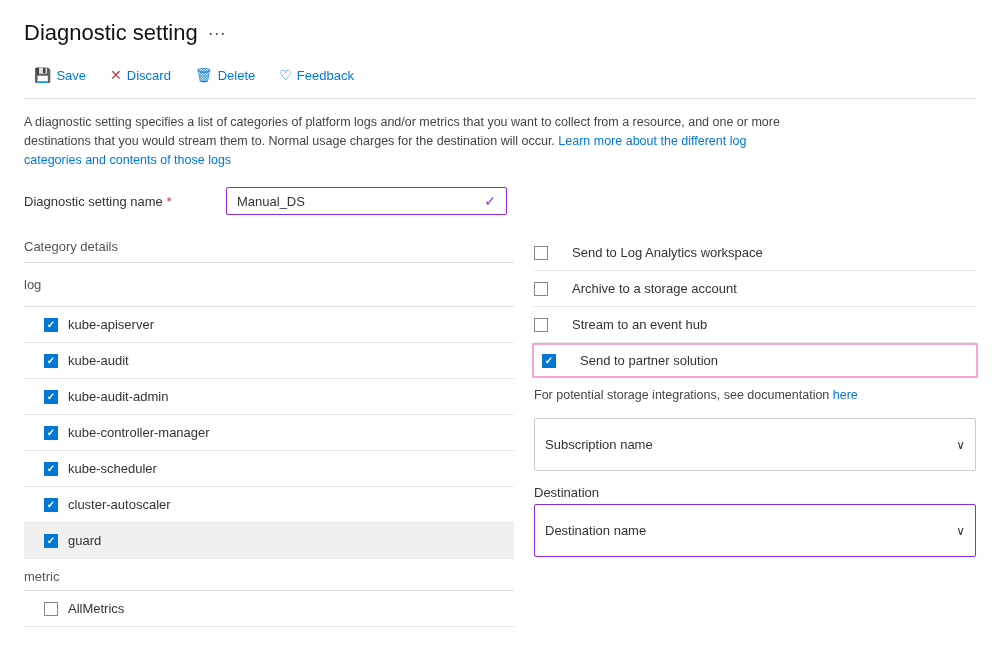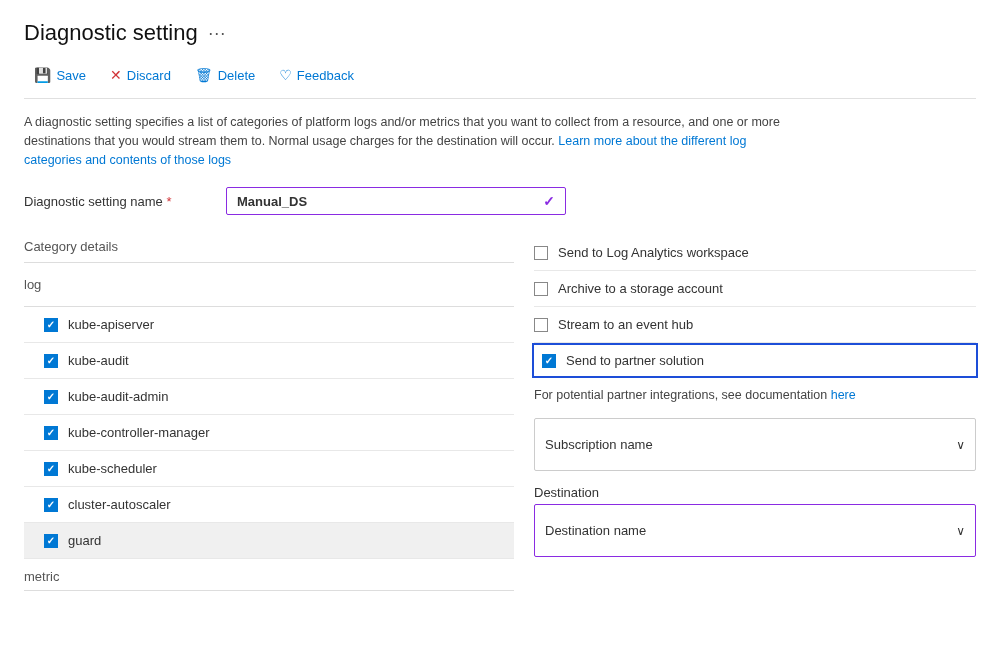--- a/index.html
+++ b/index.html
@@ -72,24 +72,23 @@
       color: #333;
       min-width: 170px;
     }
     .field-label .required { color: #d13438; }
     .text-input {
       display: flex;
       align-items: center;
       border: 1px solid #8a2be2;
       border-radius: 2px;
       padding: 5px 10px;
-      width: 340px;
+      width: 281px;
       background: #fff;
       justify-content: space-between;
-      font-weight: bold;
     }
     .text-input span { color: #333; font-size: 13px; }
     .text-input .check-icon { color: #8a2be2; font-size: 14px; }
     .two-col {
       display: flex;
       gap: 0;
       margin-top: 16px;
     }
     .left-col {
       flex: 0 0 490px;
@@ -172,28 +171,28 @@
     }
     
     .dest-section-label {
       font-size: 13px;
       color: #555;
       margin-bottom: 10px;
     }
     .dest-item {
       display: flex;
       align-items: center;
-      gap: 10px;
+      gap: 24px;
       padding: 10px 0;
       border-bottom: 1px solid #e8e8e8;
       font-size: 13px;
       color: #333;
     }
     .dest-item.partner-highlighted {
-      border: 2px solid #1d4ed8;
+      border: 2px solid #f9a8d4;
       padding: 8px 8px;
       margin: 0 -2px;
     }
     .partner-note {
       font-size: 12.5px;
       color: #444;
       padding: 10px 0 6px 0;
     }
     .partner-note a { color: #0078d4; text-decoration: none; }
     .dropdown-field {
@@ -299,20 +298,24 @@
       </div>
       <div class="log-item highlighted">
         <div class="checkbox-blue"></div>
         <span>guard</span>
       </div>
     </div>
 
     <div class="metric-section">
       <div class="metric-label">metric</div>
       <hr class="metric-divider">
+      <div class="metric-item">
+        <div class="checkbox-empty"></div>
+        <span>AllMetrics</span>
+      </div>
     </div>
   </div>
 
   <div class="right-col">
 
     <div class="dest-item">
       <div class="checkbox-empty"></div>
       <span>Send to Log Analytics workspace</span>
     </div>
     <div class="dest-item">
@@ -322,21 +325,21 @@
     <div class="dest-item">
       <div class="checkbox-empty"></div>
       <span>Stream to an event hub</span>
     </div>
     <div class="dest-item partner-highlighted">
       <div class="checkbox-blue"></div>
       <span>Send to partner solution</span>
     </div>
 
     <div class="partner-note">
-      <span>For potential partner integrations, see documentation </span>
+      <span>For potential storage integrations, see documentation </span>
       <a href="#">here</a>
     </div>
 
     <div class="dropdown-field">
       <div class="dropdown-select normal-border">
         <span>Subscription name</span>
         <span class="dropdown-arrow">∨</span>
       </div>
     </div>
 

